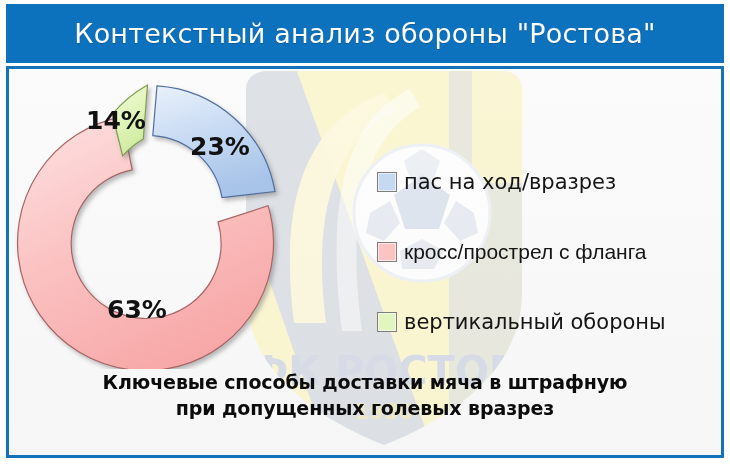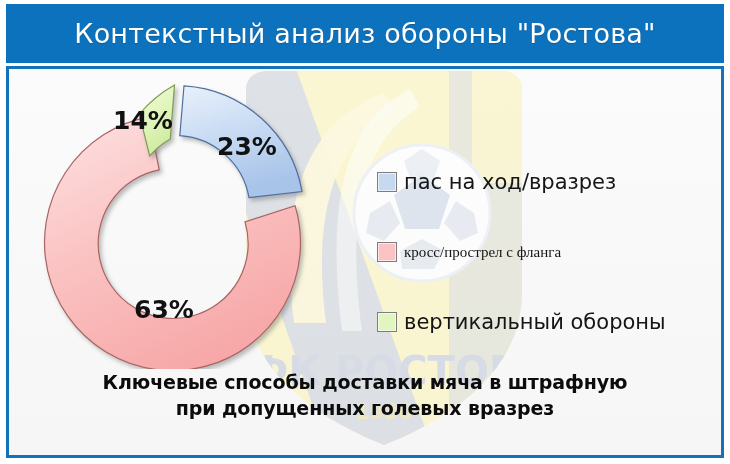--- a/index.html
+++ b/index.html
@@ -58,21 +58,21 @@
     position:absolute;
     left:225px; top:-6px;
     width:300px; height:390px;
     opacity:.60;
     pointer-events:none;
   }
 
   
   .chart-wrap{
     position:absolute;
-    left:29px; top:0px;
+    left:2px; top:0px;
     width:330px; height:300px;
   }
   .chart-svg{display:block;}
 
   .slice-label{
     font-family:"DejaVu Sans", sans-serif;
     font-weight:bold;
     font-size:25px;
     fill:#111111;
   }
@@ -90,22 +90,22 @@
   }
   .legend-swatch{
     width:20px;height:20px;
     box-sizing:border-box;
     border:1.5px solid #7d7d7d;
     flex:0 0 auto;
     margin-right:7px;
     box-shadow:inset 0 0 0 1px rgba(255,255,255,.6);
   }
   .legend-label{
-    font-family:Liberation Serif, serif;
-    font-size:15px;
+    font-family:Liberation Sans, sans-serif;
+    font-size:21px;
     color:#151515;
     white-space:nowrap;
   }
   .legend-row.sans .legend-label{
     font-family:"DejaVu Sans", sans-serif;
     font-size:21px;
   }
 
   
   .caption{

